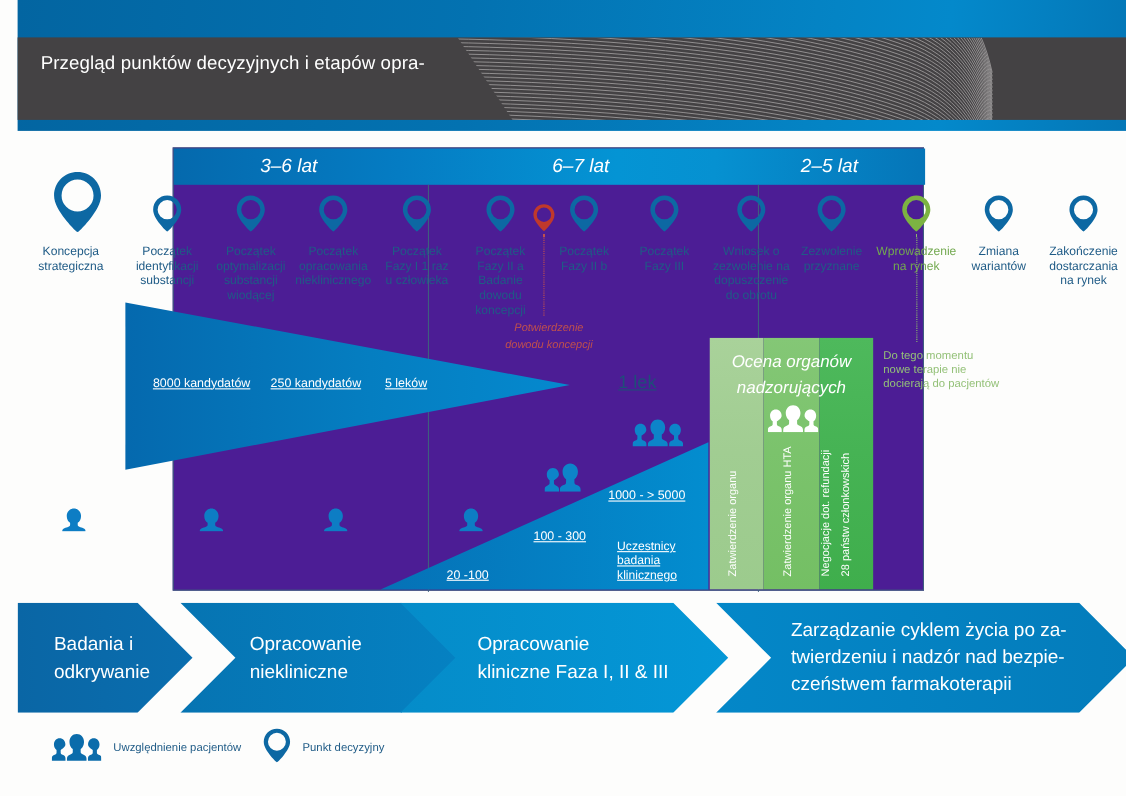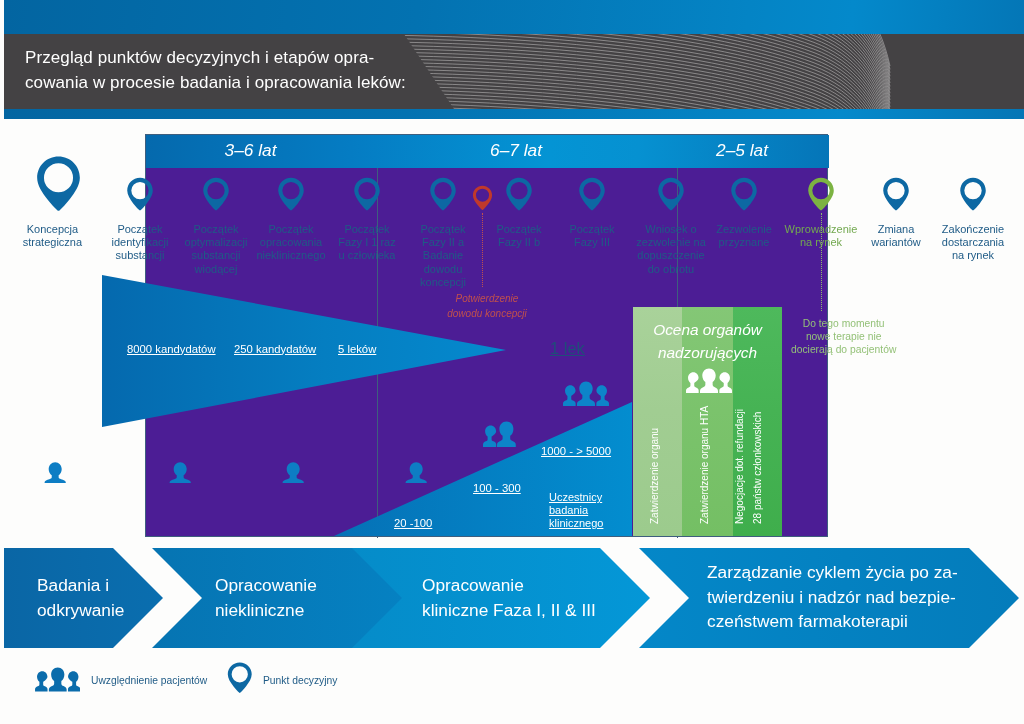--- a/index.html
+++ b/index.html
@@ -1,18 +1,18 @@
 <!DOCTYPE html>
 <html><head>
 <meta charset="utf-8">
 <title>Infographic</title>
 <style>
   html,body{margin:0;padding:0;}
   body{width:1024px;height:724px;background:#fdfdfc;font-family:"Liberation Sans",sans-serif;overflow:hidden;position:relative;}
-  #stage{position:absolute;left:4px;top:0;width:832px;height:724px;}
+  #stage{position:absolute;left:16px;top:0;width:832px;height:724px;}
 
   
   .topband{position:absolute;left:0;top:0;width:1024px;height:119px;
     background:linear-gradient(96deg,#0365a1 0%,#0372b1 40%,#0484c5 72%,#0489cb 82%,#0475b5 100%);}
   .darkbar{position:absolute;left:0;top:34px;width:1024px;height:75px;background:#444244;overflow:hidden;}
   .darkbar .swirl{position:absolute;left:330px;top:0;width:694px;height:75px;}
   .hdr-text{position:absolute;left:21px;top:45px;width:830px;color:#ffffff;
     font-size:17px;line-height:25px;letter-spacing:0.1px;}
 
   
@@ -41,21 +41,21 @@
   .gband{position:absolute;top:0;height:229px;}
   .gtitle{position:absolute;left:0;top:11px;width:149px;text-align:center;color:#fff;
      font-style:italic;font-size:15.4px;line-height:23px;}
   .vlabel{position:absolute;color:#fff;font-size:10px;white-space:nowrap;
      transform:rotate(-90deg);transform-origin:left bottom;}
 
   
   .dotline{position:absolute;width:0;border-left:1px dotted #c0504d;}
   .dotline.green{border-left-color:#8cb96b;}
   .rednote{position:absolute;color:#c0504d;font-style:italic;font-size:10px;line-height:14.5px;text-align:center;white-space:nowrap;}
-  .greennote{position:absolute;color:#94c178;font-size:10.3px;line-height:13.1px;white-space:nowrap;text-align:center;}
+  .greennote{position:absolute;color:#94c178;font-size:10.3px;line-height:13.1px;white-space:nowrap;}
 
   
   .arrowband{position:absolute;left:0;top:548px;width:1024px;height:100px;}
   .arw-txt{position:absolute;color:#fff;font-size:17.3px;line-height:24.5px;white-space:nowrap;}
 
   
   .legend-txt{position:absolute;font-size:10.3px;color:#1f5b86;}
 </style>
 </head>
 <body>
@@ -129,21 +129,20 @@
           <path transform="translate(0,69.00)" d="M -20 0 C 200 -2, 380 18, 480 55 C 520 70, 545 100, 556 150"></path>
           <path transform="translate(0,72.40)" d="M -20 0 C 200 -2, 380 18, 480 55 C 520 70, 545 100, 556 150"></path>
           <path transform="translate(0,75.80)" d="M -20 0 C 200 -2, 380 18, 480 55 C 520 70, 545 100, 556 150"></path>
           <path transform="translate(0,79.20)" d="M -20 0 C 200 -2, 380 18, 480 55 C 520 70, 545 100, 556 150"></path>
           <path transform="translate(0,82.60)" d="M -20 0 C 200 -2, 380 18, 480 55 C 520 70, 545 100, 556 150"></path>
         </g>
     </svg>
   </div>
   <div class="hdr-text">
     <div>Przegląd punktów decyzyjnych i etapów opra-</div>
-    <div>cowania w procesie badania i opracowania leków:</div>
   </div>
 
   <div class="chartbox">
     <div class="phase-hdr"></div>
     <div class="phase-label" style="left:-11px;width:231px;">3–6 lat</div>
     <div class="phase-label" style="left:220px;width:300px;">6–7 lat</div>
     <div class="phase-label" style="left:520px;width:152px;">2–5 lat</div>
     <div class="vdiv" style="left:231px;"></div>
     <div class="vdiv" style="left:531px;"></div>
   </div>

